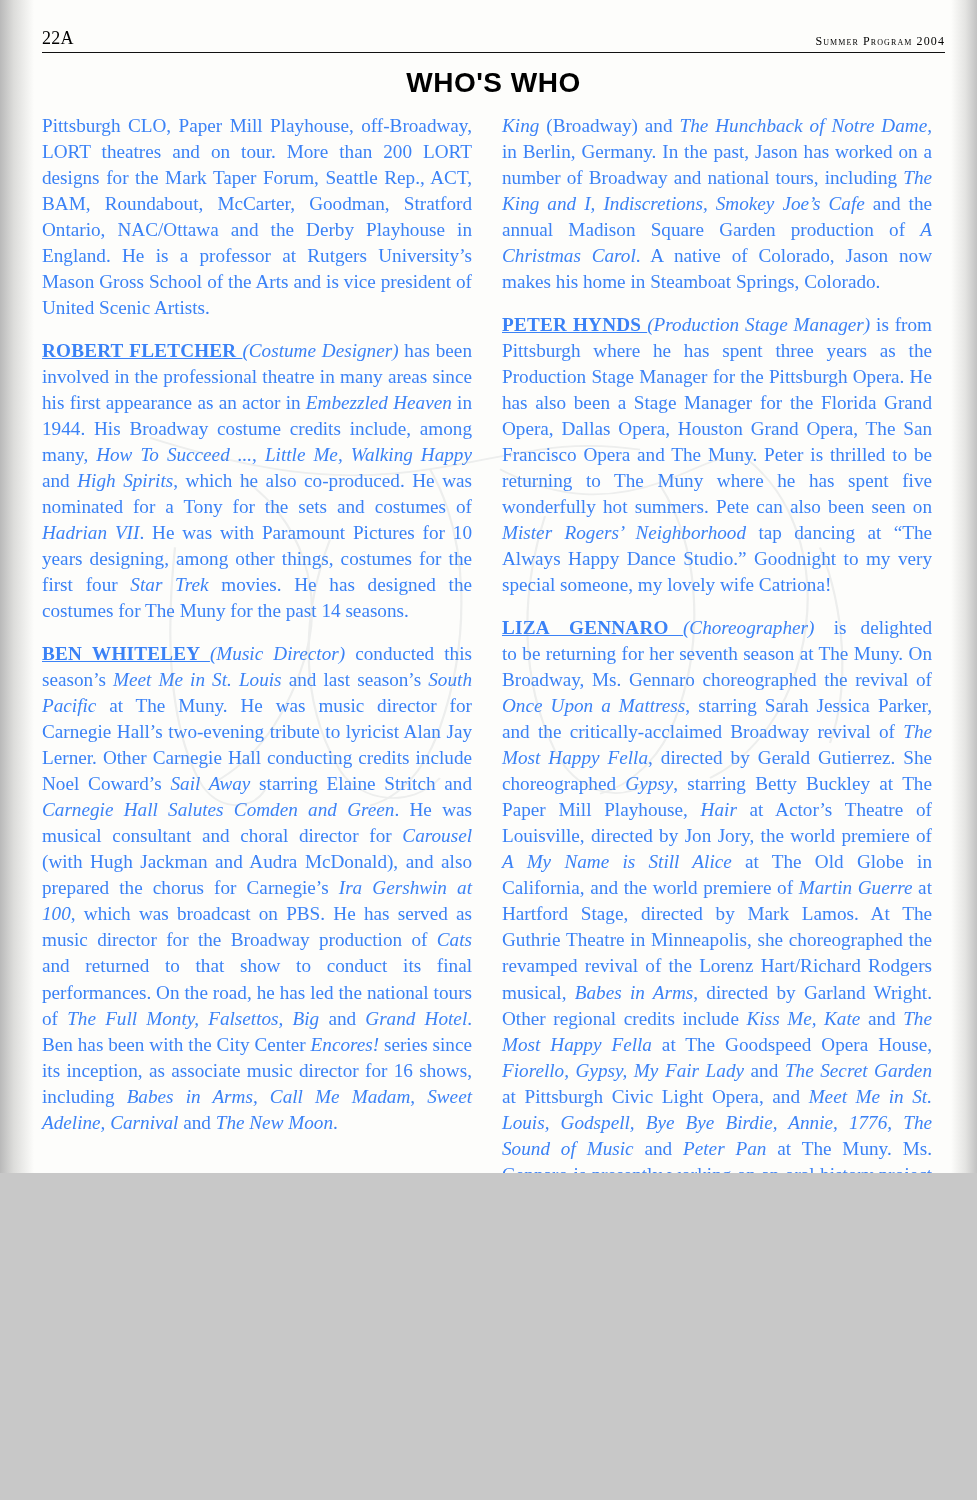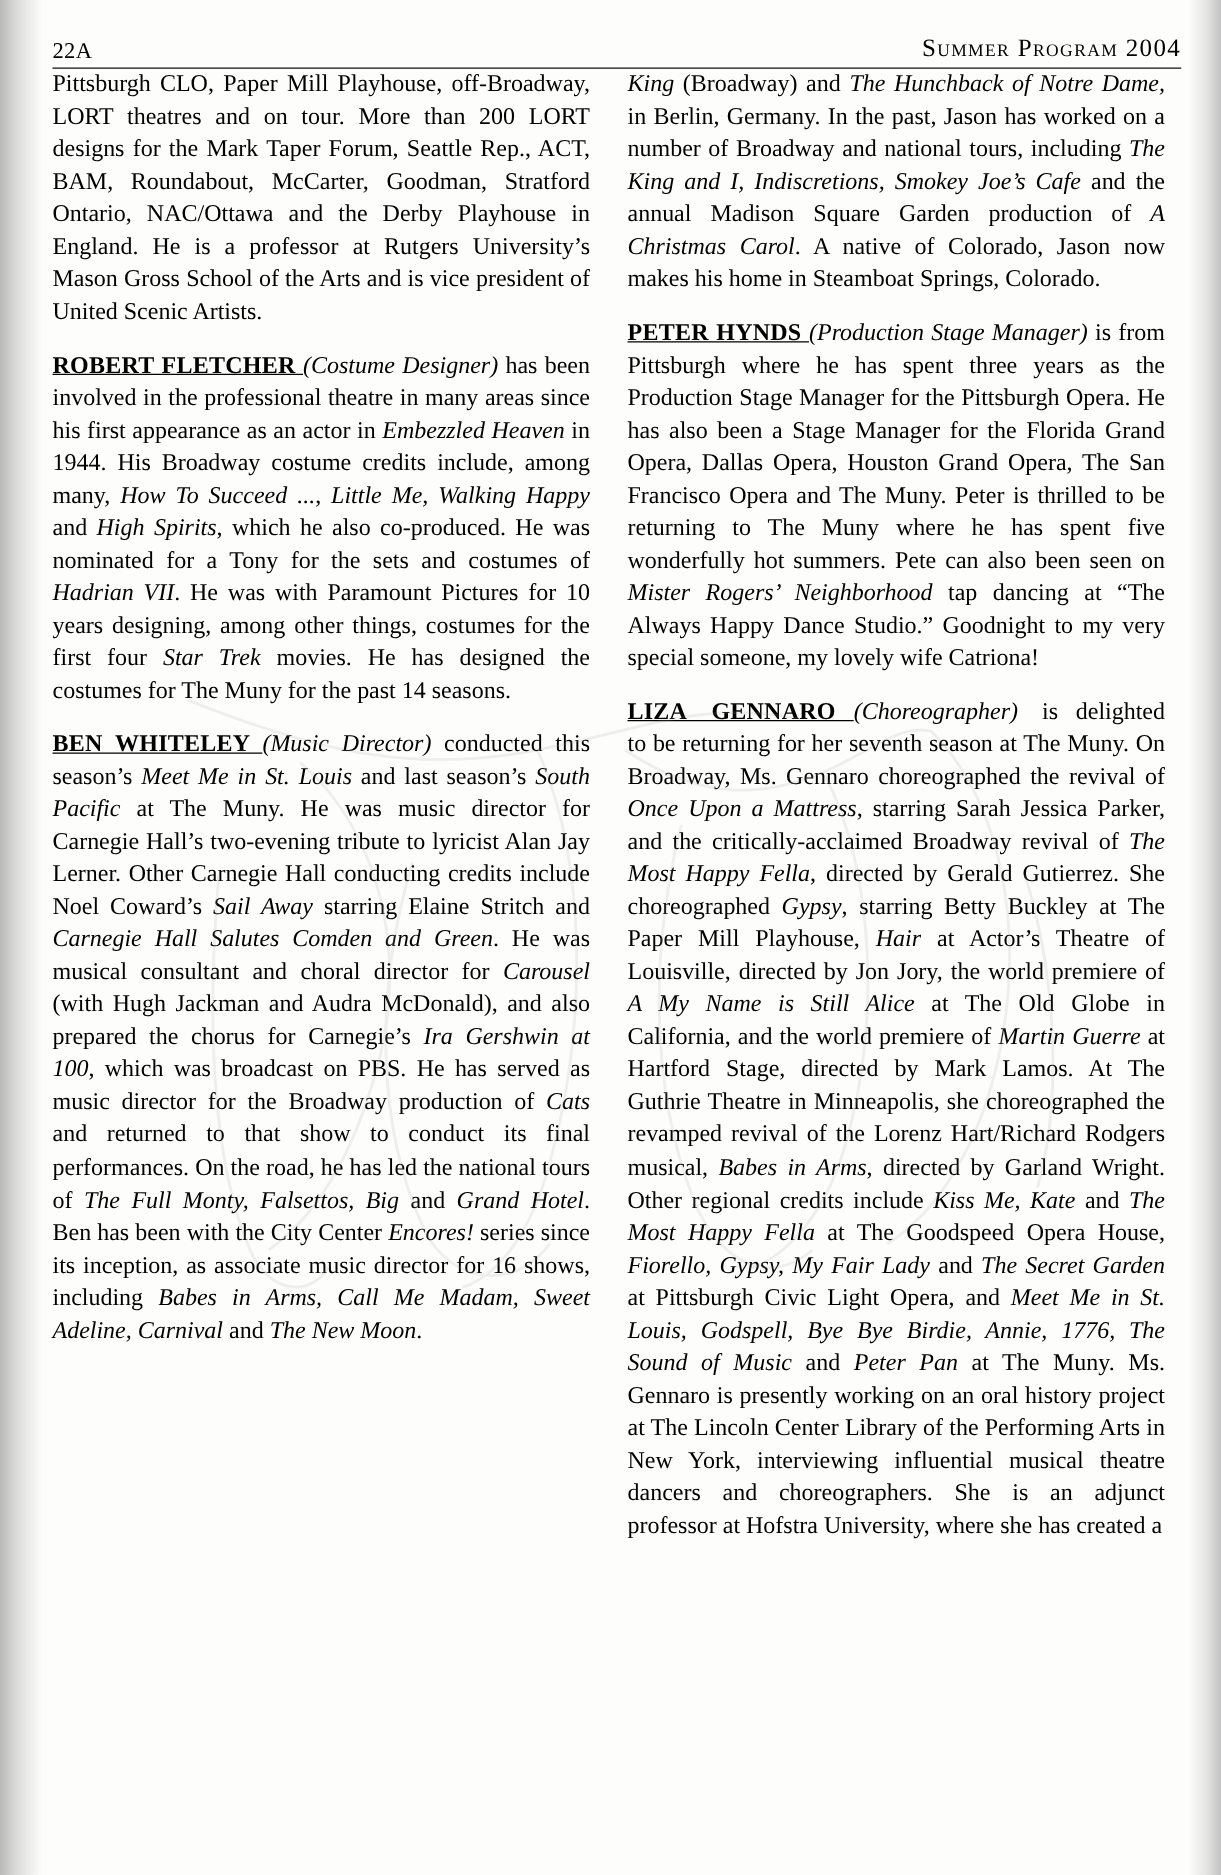--- a/index.html
+++ b/index.html
@@ -6,21 +6,21 @@
     margin: 0;
     padding: 0;
     background: #c8c8c8;
   }
   body {
     font-family: "Liberation Serif", serif;
   }
   .page {
     position: relative;
     width: 977px;
-    height: 1500px;
+    height: 1173px;
     background: #fdfdfb;
     overflow: hidden;
     box-sizing: border-box;
   }
   
   .page::before {
     content: "";
     position: absolute;
     left: 0; top: 0; bottom: 0;
     width: 34px;
@@ -53,21 +53,21 @@
     letter-spacing: .3px;
     padding-bottom: 3px;
     border-bottom: 1.6px solid #111;
   }
   .runhead .folio {
     font-family: "Liberation Serif", serif;
     font-size: 18px;
   }
   .runhead .issue {
     font-family: "Liberation Serif", serif;
-    font-size: 20px;
+    font-size: 12px;
     font-variant: small-caps;
     letter-spacing: 1.1px;
   }
   h1.section-title {
     text-align: center;
     font-family: "Liberation Sans", sans-serif;
     font-weight: bold;
     font-size: 28px;
     letter-spacing: 0.5px;
     margin: 14px 0 14px 0;
@@ -81,21 +81,21 @@
     width: 430px;
     flex: 0 0 430px;
   }
   p.bio {
     margin: 0 0 17px 0;
     font-size: 19.2px;
     line-height: 1.355;
     text-align: justify;
     text-justify: inter-word;
     hyphens: none;
-    color: #000000;
+    color: #3b82f6;
   }
   p.bio:last-child { margin-bottom: 16px; }
   .name {
     font-family: "Liberation Serif", serif;
     font-weight: bold;
     letter-spacing: .2px;
     text-decoration: underline;
   }
   i { }
 
@@ -113,20 +113,21 @@
 <body>
 
 <div class="page">
   <div class="content">
 
     <div class="runhead">
       <span class="folio">22A</span>
       <span class="issue">Summer Program 2004</span>
     </div>
 
+    <h1 class="section-title">WHO'S WHO</h1>
 
     <div class="cols">
       <div class="col" id="col-left">
           <p class="bio"><span>Pittsburgh CLO, Paper Mill Playhouse, off-Broadway, LORT theatres and on tour. More than 200 LORT designs for the Mark Taper Forum, Seattle Rep., ACT, BAM, Roundabout, McCarter, Goodman, Stratford Ontario, NAC/Ottawa and the Derby Playhouse in England. He is a professor at Rutgers University’s Mason Gross School of the Arts and is vice president of United Scenic Artists.</span></p>
           <p class="bio"><span class="name">ROBERT FLETCHER </span><i>(Costume Designer)</i><span> has been involved in the professional theatre in many areas since his first appearance as an actor in </span><i>Embezzled Heaven</i><span> in 1944. His Broadway costume credits include, among many, </span><i>How To Succeed ...</i><span>, </span><i>Little Me, Walking Happy</i><span> and </span><i>High Spirits</i><span>, which he also co-produced. He was nominated for a Tony for the sets and costumes of </span><i>Hadrian VII</i><span>. He was with Paramount Pictures for 10 years designing, among other things, costumes for the first four </span><i>Star Trek</i><span> movies. He has designed the costumes for The Muny for the past 14 seasons.</span></p>
           <p class="bio"><span class="name">BEN WHITELEY </span><i>(Music Director)</i><span> conducted this season’s </span><i>Meet Me in St. Louis</i><span> and last season’s </span><i>South Pacific</i><span> at The Muny. He was music director for Carnegie Hall’s two-evening tribute to lyricist Alan Jay Lerner. Other Carnegie Hall conducting credits include Noel Coward’s </span><i>Sail Away</i><span> starring Elaine Stritch and </span><i>Carnegie Hall Salutes Comden and Green</i><span>. He was musical consultant and choral director for </span><i>Carousel</i><span> (with Hugh Jackman and Audra McDonald), and also prepared the chorus for Carnegie’s </span><i>Ira Gershwin at 100</i><span>, which was broadcast on PBS. He has served as music director for the Broadway production of </span><i>Cats</i><span> and returned to that show to conduct its final performances. On the road, he has led the national tours of </span><i>The Full Monty, Falsettos, Big</i><span> and </span><i>Grand Hotel</i><span>. Ben has been with the City Center </span><i>Encores!</i><span> series since its inception, as associate music director for 16 shows, including </span><i>Babes in Arms, Call Me Madam, Sweet Adeline, Carnival</i><span> and </span><i>The New Moon</i><span>.</span></p>
         </div>
       <div class="col" id="col-right">
           <p class="bio"><i>King</i><span> (Broadway) and </span><i>The Hunchback of Notre Dame,</i><span> in Berlin, Germany. In the past, Jason has worked on a number of Broadway and national tours, including </span><i>The King and I, Indiscretions, Smokey Joe’s Cafe</i><span> and the annual Madison Square Garden production of </span><i>A Christmas Carol</i><span>. A native of Colorado, Jason now makes his home in Steamboat Springs, Colorado.</span></p>
           <p class="bio"><span class="name">PETER HYNDS </span><i>(Production Stage Manager)</i><span> is from Pittsburgh where he has spent three years as the Production Stage Manager for the Pittsburgh Opera. He has also been a Stage Manager for the Florida Grand Opera, Dallas Opera, Houston Grand Opera, The San Francisco Opera and The Muny. Peter is thrilled to be returning to The Muny where he has spent five wonderfully hot summers. Pete can also been seen on </span><i>Mister Rogers’ Neighborhood</i><span> tap dancing at “The Always Happy Dance Studio.” Goodnight to my very special someone, my lovely wife Catriona!</span></p>

